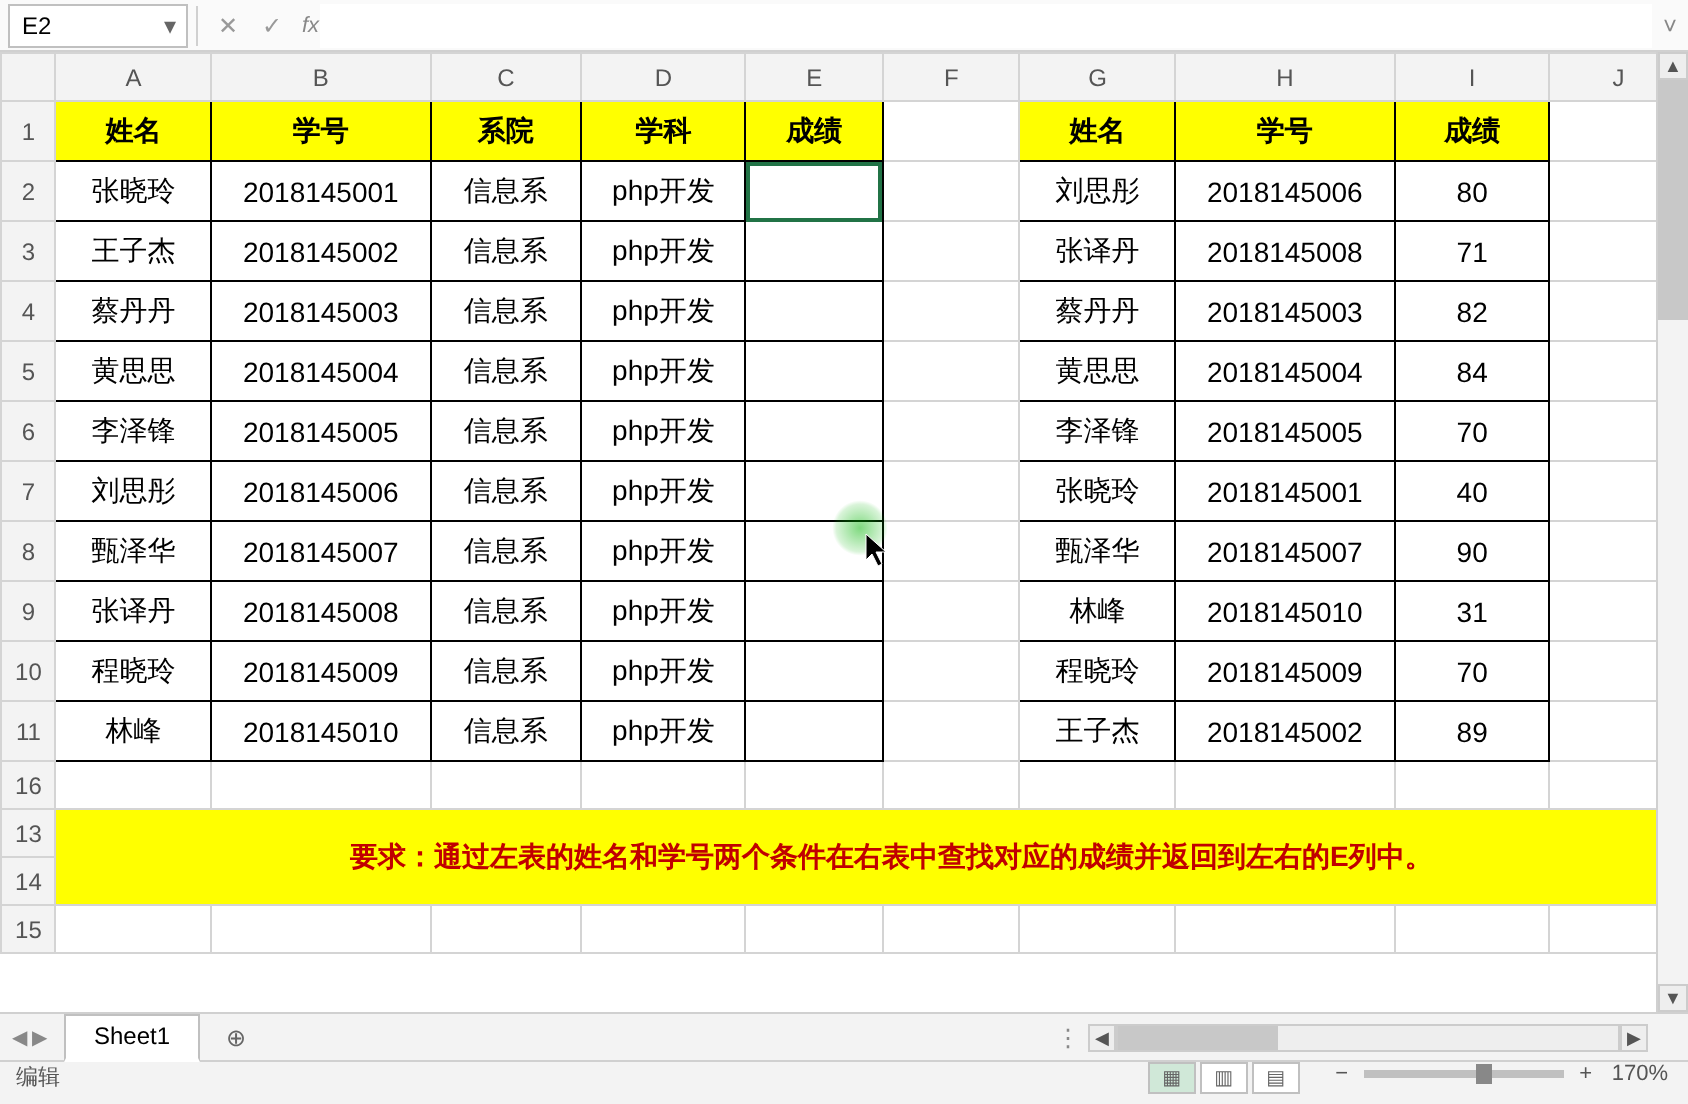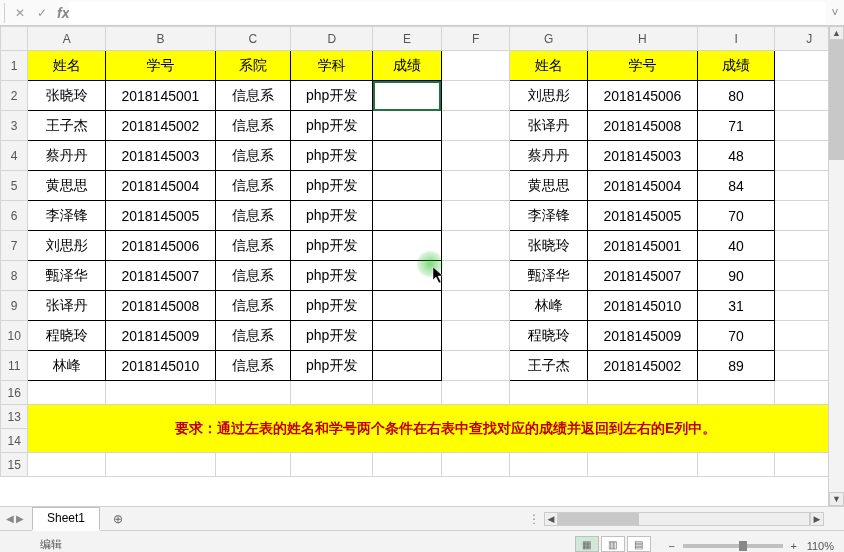--- a/index.html
+++ b/index.html
@@ -6,37 +6,37 @@
   html, body { width: 844px; height: 552px; overflow: hidden; font-family: "Microsoft YaHei", Arial, sans-serif; font-size: 12px; background: #f0f0f0; }
   .app { display: flex; flex-direction: column; width: 100%; height: 100%; background: #fff; }
 
   
   .formula-bar { display: flex; align-items: center; height: 26px; border-bottom: 1px solid #d0d0d0; background: #fafafa; }
   .name-box { width: 90px; height: 22px; margin-left: 4px; border: 1px solid #c0c0c0; background: #fff; display: flex; align-items: center; }
   .name-box input { border: none; width: 72px; padding-left: 6px; font-size: 12px; outline: none; }
   .name-box .dd { width: 16px; text-align: center; color: #666; }
   .fb-sep { width: 1px; height: 20px; background: #d0d0d0; margin: 0 4px; }
   .fb-btn { width: 22px; height: 22px; display: flex; align-items: center; justify-content: center; color: #999; }
-  .fx-label { font-style: italic; color: #888; font-size: 14px; margin-left: 4px; font-weight: bold; }
+  .fx-label { font-style: italic; color: #888; font-size: 11px; margin-left: 4px; }
   .formula-input { flex: 1; height: 22px; border: none; padding-left: 6px; outline: none; }
   .expand { width: 18px; text-align: center; color: #888; }
 
   
   .grid-wrap { flex: 1; position: relative; overflow: hidden; }
   table.grid { border-collapse: collapse; table-layout: fixed; width: 844px; }
   .grid th, .grid td { border: 1px solid #d4d4d4; height: 24px; padding: 0; font-size: 12px; text-align: center; background: #fff; }
   .grid th { background: #f3f3f3; font-weight: normal; color: #555; }
   .corner { width: 24px; background: #f3f3f3; }
   .rowhdr { width: 24px; background: #f3f3f3; color: #555; }
   .grid tbody td { height: 30px; font-size: 14px; }
   .hl-col { color: #217346; }
   .sel-cell { outline: 2px solid #217346; outline-offset: -2px; }
 
   
-  .dthead { background: #ffff00 !important; font-weight: normal; border: 1px solid #000 !important; }
+  .dthead { background: #ffff00 !important; font-weight: bold; border: 1px solid #000 !important; }
   .dtcell { border: 1px solid #000 !important; }
   .notecell { background: #ffff00 !important; color: #c00000; text-align: center; padding-left: 20px !important; font-weight: bold; font-size: 14px; }
 
   .grid tbody tr.lastrows td { height: 24px; }
 
   
   .cursor-overlay { position: absolute; left: 430px; top: 238px; pointer-events: none; }
   .glow { width: 28px; height: 28px; border-radius: 50%; background: radial-gradient(circle, rgba(0,180,0,0.5) 0%, rgba(0,180,0,0.15) 60%, rgba(0,180,0,0) 70%); position: absolute; left: -14px; top: -14px; }
   .arrow { position: absolute; left: 2px; top: 2px; font-size: 14px; color: #000; }
 
@@ -46,21 +46,21 @@
   .tab-nav span { width: 8px; color: #888; font-size: 10px; }
   .tab { height: 24px; padding: 0 14px; display: flex; align-items: center; background: #fff; border: 1px solid #c0c0c0; border-bottom: 2px solid #fff; margin-left: 8px; font-size: 12px; }
   .addtab { width: 20px; height: 20px; margin-left: 8px; display: flex; align-items: center; justify-content: center; color: #666; border: 1px solid transparent; }
   .hscroll { position: absolute; right: 20px; width: 300px; height: 14px; top: 5px; display: flex; align-items: center; }
   .hscroll .track { flex: 1; height: 14px; background: #eee; border: 1px solid #ccc; position: relative; }
   .hscroll .thumb { position: absolute; left: 0; top: 0; bottom: 0; width: 80px; background: #c8c8c8; }
   .hscroll .arr { width: 14px; height: 14px; background: #eee; border: 1px solid #ccc; display:flex;align-items:center;justify-content:center;font-size:9px;color:#555; }
   .hsep { color:#888; margin:0 4px; }
 
   
-  .statusbar { height: 22px; border-top: 1px solid #d0d0d0; background: #f3f3f3; display: flex; align-items: flex-end; font-size: 11px; color: #555; padding-left: 32px; }
+  .statusbar { height: 22px; border-top: 1px solid #d0d0d0; background: #f3f3f3; display: flex; align-items: flex-start; font-size: 11px; color: #555; }
   .statusbar .mode { margin-left: 8px; }
   .statusbar .spacer { flex: 1; }
   .view-btn { width: 24px; height: 16px; border: 1px solid #c0c0c0; margin-left: 2px; display:flex;align-items:center;justify-content:center;font-size:10px;color:#666; background:#fff; }
   .view-btn.active { background:#d0e8d8; }
   .zoom { display: flex; align-items: center; margin: 0 10px 0 14px; }
   .zoom .zbtn { width: 14px; text-align: center; }
   .zoom .zslider { width: 100px; height: 4px; background: #c0c0c0; margin: 0 4px; position: relative; }
   .zoom .zslider .zthumb { position: absolute; left: 56px; top: -3px; width: 8px; height: 10px; background: #888; }
   .zoom .zval { margin-left: 6px; }
 
@@ -69,20 +69,24 @@
   .vscroll .vtrack { position:absolute; top:14px; bottom:14px; left:0; right:0; }
   .vscroll .vthumb { position:absolute; top:0; left:0; right:0; height:120px; background:#c8c8c8; }
   .vscroll .vbot { position:absolute; bottom:0; left:0; right:0; }
 </style>
 </head>
 <body>
 
 <div class="app">
 
   <div class="formula-bar">
+    <div class="name-box">
+      <input value="E2" style="">
+      <span class="dd">▾</span>
+    </div>
     <div class="fb-sep"></div>
     <div class="fb-btn">
         <span>✕</span>
       </div>
     <div class="fb-btn">
         <span>✓</span>
       </div>
     <span class="fx-label">fx</span>
     <input class="formula-input" value="" style="">
     <div class="expand">˅</div>
@@ -161,21 +165,21 @@
           <tr>
             <th class="rowhdr">4</th>
             <td class="dtcell">蔡丹丹</td>
             <td class="dtcell">2018145003</td>
             <td class="dtcell">信息系</td>
             <td class="dtcell">php开发</td>
             <td class="dtcell"></td>
             <td class=""></td>
             <td class="dtcell">蔡丹丹</td>
             <td class="dtcell">2018145003</td>
-            <td class="dtcell">48</td>
+            <td class="dtcell">82</td>
             <td class=""></td>
           </tr>
           <tr>
             <th class="rowhdr">5</th>
             <td class="dtcell">黄思思</td>
             <td class="dtcell">2018145004</td>
             <td class="dtcell">信息系</td>
             <td class="dtcell">php开发</td>
             <td class="dtcell"></td>
             <td class=""></td>
@@ -342,17 +346,17 @@
       </div>
     <div class="view-btn">
         <span>▤</span>
       </div>
     <div class="zoom">
       <span class="zbtn">−</span>
       <div class="zslider">
           <div class="zthumb"></div>
         </div>
       <span class="zbtn">+</span>
-      <span class="zval">110%</span>
+      <span class="zval">170%</span>
     </div>
   </div>
 
 </div>
 
 </body></html>

